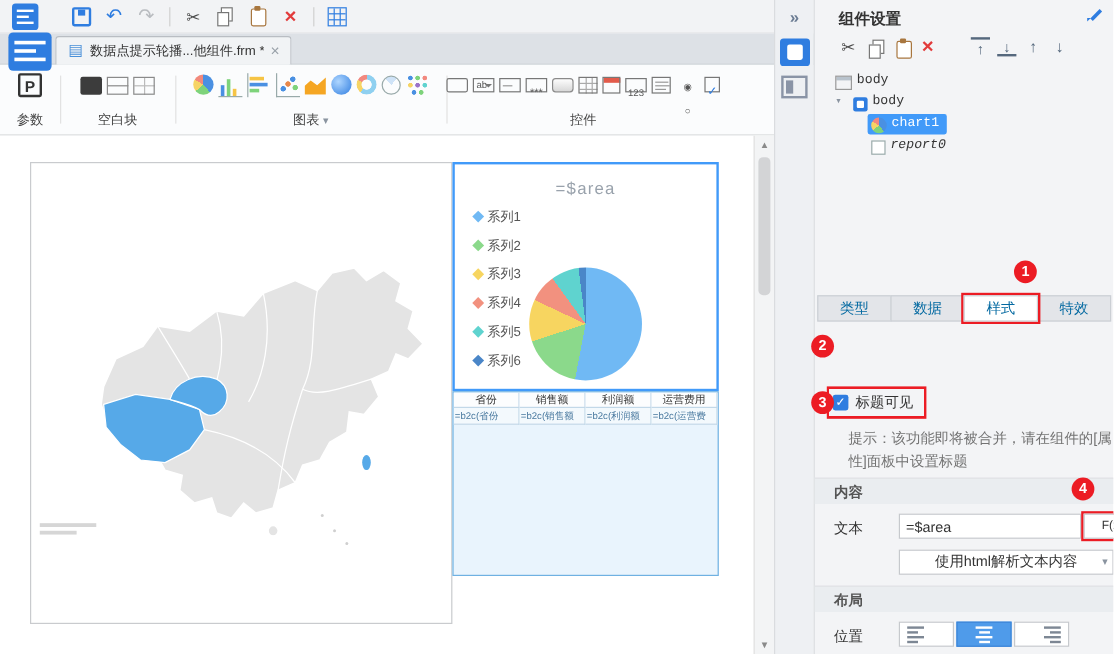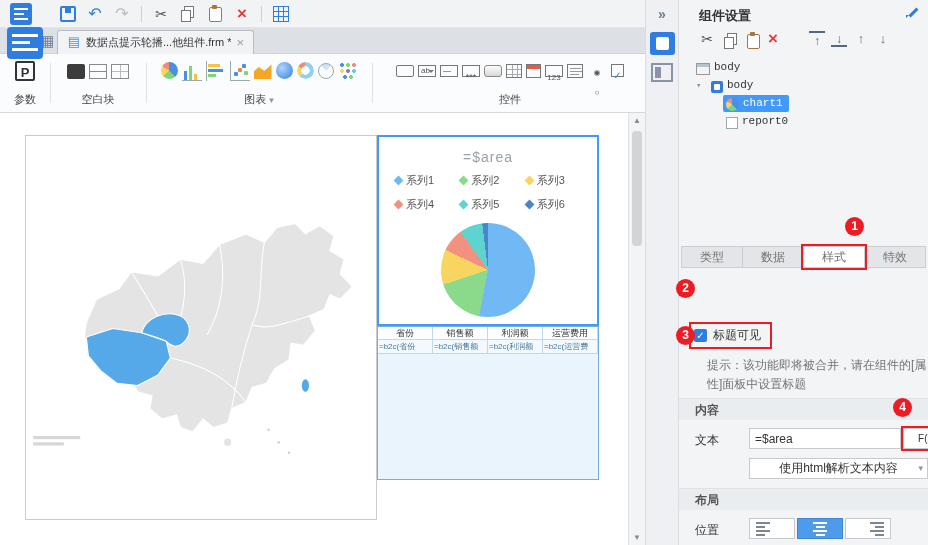--- a/index.html
+++ b/index.html
@@ -65,38 +65,38 @@
 .ic-layout-frame{width:22px;height:19px;border:2px solid #8a94a6}.ic-layout-frame::before{content:"";position:absolute;left:2px;top:2px;width:6px;height:11px;background:#8a94a6}
 .ic-pencil{width:14px;height:16px}.ic-pencil::before{content:"";position:absolute;left:2px;top:7px;width:11px;height:3px;background:#2f7de0;transform:rotate(-45deg)}.ic-pencil::after{content:"";position:absolute;left:0;top:11px;border-top:3px solid #2f7de0;border-right:3px solid transparent}
 
 
 .topbar{position:absolute;left:0;top:0;width:645px;height:28px;background:#f2f3f5;border-bottom:1px solid #e3e4e6}
 .logo-sm{position:absolute;left:10px;top:3px;width:22px;height:22px;border-radius:3px;background:#2f7de0}
 .logo-sm::before{content:"";position:absolute;inset:5px 4px;background:linear-gradient(#fff,#fff) 0 0/14px 2px no-repeat,linear-gradient(#fff,#fff) 0 5px/10px 2px no-repeat,linear-gradient(#fff,#fff) 0 10px/14px 2px no-repeat}
 .logo-lg{position:absolute;left:7px;top:27px;width:36px;height:32px;border-radius:4px;background:#2f7de0;z-index:4}
 .logo-lg::before{content:"";position:absolute;inset:6px 5px;background:linear-gradient(#fff,#fff) 0 1px/26px 3px no-repeat,linear-gradient(#fff,#fff) 0 8px/18px 3px no-repeat,linear-gradient(#fff,#fff) 0 15px/26px 3px no-repeat}
 .icon-row{position:absolute;left:58px;top:2px;height:24px;display:flex;gap:7px;align-items:center}
-.tabbar{position:absolute;left:0;top:28px;width:728px;height:26px;background:#dde1e6;border-bottom:1px solid #cfd3d8;display:flex;align-items:center;padding-left:37px}
+.tabbar{position:absolute;left:0;top:28px;width:728px;height:26px;background:#dde1e6;border-bottom:1px solid #cfd3d8;display:flex;align-items:center;padding-left:26px}
 .doc-tab{display:flex;align-items:center;gap:5px;height:24px;margin-top:2px;padding:0 9px;background:#f1f3f5;border:1px solid #b9bdc3;border-bottom:none;border-radius:3px 3px 0 0}
 .tab-label{font-size:11px;color:#333;max-width:210px;white-space:nowrap;overflow:hidden}
 .tab-close{color:#98a0a8;font-size:13px}
 .tabbar .ic-float{margin-left:auto;margin-right:12px}
 .ribbon{position:absolute;left:0;top:54px;width:645px;height:59px;background:#fbfcfd;border-bottom:1px solid #d5d7da}
 .rgroup{position:absolute;top:0;height:100%}
 .ricons{position:absolute;top:7px;left:0;right:0;display:flex;justify-content:center;align-items:flex-start;gap:4px}
 .rlabel{position:absolute;bottom:5px;left:0;right:0;text-align:center;font-size:11px;color:#444}
 .rdiv{position:absolute;top:9px;bottom:9px;width:1px;background:#e2e2e2}
 
 
 .canvas{position:absolute;left:0;top:113px;width:645px;height:432px;background:#fff}
 .map-comp{position:absolute;left:25px;top:22px;width:352px;height:385px;border:1px solid #c9cbce;background:#fff}
 .map-svg{position:absolute;left:1px;top:62px;width:348px;height:258px}
 .pie-comp{position:absolute;left:377px;top:22px;width:222px;height:191px;border:2px solid #419af9;background:#fff}
 .pie-title{position:absolute;top:12px;left:0;right:0;text-align:center;font-size:14px;color:#99a2ac;letter-spacing:1px}
-.legend{position:absolute;left:16px;right:6px;top:36px;display:grid;grid-template-columns:repeat(3,1fr);row-gap:9px}
+.legend{position:absolute;left:16px;right:6px;top:36px;display:grid;grid-template-columns:repeat(1,1fr);row-gap:9px}
 .legend-item{display:flex;align-items:center;gap:4px;font-size:11px;color:#555;white-space:nowrap}
 .diamond{width:7px;height:7px;transform:rotate(45deg);flex:none}
 .pie{position:absolute;top:86px;left:50%;width:94px;height:94px;margin-left:-47px;border-radius:50%}
 .table-comp{position:absolute;left:377px;top:213px;width:222px;height:154px;border:1px solid #6fb1e2;background:#e9f4fd;overflow:hidden}
 .trow{display:grid;grid-template-columns:repeat(4,1fr)}
 .tcell{height:13px;line-height:13px;font-size:9px;text-align:center;border-right:1px solid #c2d8e8;border-bottom:1px solid #c2d8e8;background:#fcfdfe;overflow:hidden;white-space:nowrap}
 .fcell{font-size:8px;color:#49799f;background:#f3f9fd;height:14px;line-height:14px;text-align:left;padding-left:1px}
 .vscroll{position:absolute;left:628px;top:0;width:17px;height:432px;background:#f3f4f5;border-left:1px solid #e2e2e2}
 .varr{position:absolute;left:0;width:100%;height:15px;text-align:center;font-size:8px;color:#8a8a8a;line-height:15px}
 .vthumb{position:absolute;left:3px;right:3px;top:18px;height:115px;background:#d3d4d6;border-radius:4px}
@@ -107,21 +107,21 @@
 .panel-title{position:absolute;left:20px;top:7px;font-size:13px;font-weight:bold;color:#333}
 .panel-pencil{position:absolute;right:8px;top:4px}
 .settings-toolbar{position:absolute;left:20px;top:31px;display:flex;gap:6px;align-items:center}
 .settings-toolbar .ic{width:16px;height:16px;line-height:16px}
 .tree{position:absolute;left:0;top:58px;width:100%}
 .tree-row{height:18px;display:flex;align-items:center;font-family:"Liberation Mono","DejaVu Sans Mono",monospace;font-size:11px}
 .expander{color:#8a94a0;font-size:9px;width:10px;margin-right:2px}
 .tree-box{display:inline-flex;align-items:center;gap:4px;padding:1px 6px 1px 3px;border-radius:2px}
 .tree-box.sel{background:#419af9;color:#fff}
 .ptabs{position:absolute;left:2px;top:246px;right:2px;display:flex}
-.ptab{flex:1;height:22px;line-height:20px;text-align:center;background:#e3e5e9;border:1px solid #cbcfd4;margin-left:-1px;color:#737373}
+.ptab{flex:1;height:22px;line-height:20px;text-align:center;background:#e3e5e9;border:1px solid #cbcfd4;margin-left:-1px;color:#0369a1}
 .ptab:first-child{margin-left:0}
 .ptab.active{background:#fff;position:relative;z-index:2}
 .stabs{position:absolute;left:6px;top:278px;right:6px;display:grid;grid-template-columns:repeat(3,1fr);border:1px solid #d4d7da;background:#fff}
 .stab{height:21px;line-height:20px;text-align:center;border-right:1px solid #e2e5e8;border-bottom:1px solid #e2e5e8;color:#333;background:#fff}
 .stab:nth-child(3n){border-right:none}
 .stab:nth-child(n+4){border-bottom:none}
 .stab.active{background:#4f9bea;color:#fff}
 .red-box{box-shadow:0 0 0 2px #ec1c24;position:relative;z-index:6}
 .cb-row{position:absolute;left:12px;top:324px;display:inline-flex;align-items:center;gap:6px;padding:3px 9px 3px 3px}
 .checkbox{width:13px;height:13px;background:#2f7de0;border-radius:2px;color:#fff;font-size:10px;line-height:13px;text-align:center;flex:none}
@@ -199,21 +199,21 @@
           <span class="ic ic-donut-chart"></span>
           <span class="ic ic-radar-chart"></span>
           <span class="ic ic-dot-chart"></span>
         </div>
       <div class="rlabel">
         <span>图表</span>
         <span style="color:#8a94a0;font-size:9px">▾</span>
       </div>
     </div>
     <div class="rdiv" style="left:372px"></div>
-    <div class="rgroup" style="left:376px;width:268px">
+    <div class="rgroup" style="left:352px;width:268px">
       <div class="ricons" id="rg3">
           <span class="ic ic-rect-control"></span>
           <span class="ic ic-combo-control"></span>
           <span class="ic ic-input-control"></span>
           <span class="ic ic-password-control"></span>
           <span class="ic ic-button-control"></span>
           <span class="ic ic-grid-control"></span>
           <span class="ic ic-calendar-control"></span>
           <span class="ic ic-number-control"></span>
           <span class="ic ic-textarea-control"></span>
@@ -338,21 +338,21 @@
             <span class="ic ic-body"></span>
             <span class="tree-label">body</span>
           </span>
         </div>
         <div class="tree-row" style="padding-left: 44px;">
           <span class="tree-box sel">
             <span class="ic ic-chart"></span>
             <span class="tree-label">chart1</span>
           </span>
         </div>
-        <div class="tree-row" style="padding-left: 44px;">
+        <div class="tree-row" style="padding-left: 44px; font-style: italic;">
           <span class="tree-box">
             <span class="ic ic-report"></span>
             <span class="tree-label">report0</span>
           </span>
         </div>
       </div>
 
     <div class="ptabs">
         <div class="ptab">类型</div>
         <div class="ptab">数据</div>

